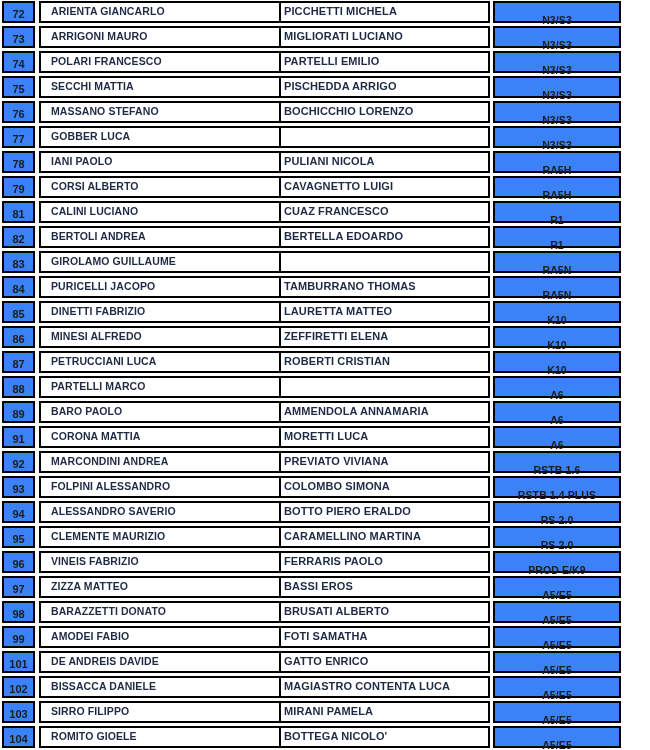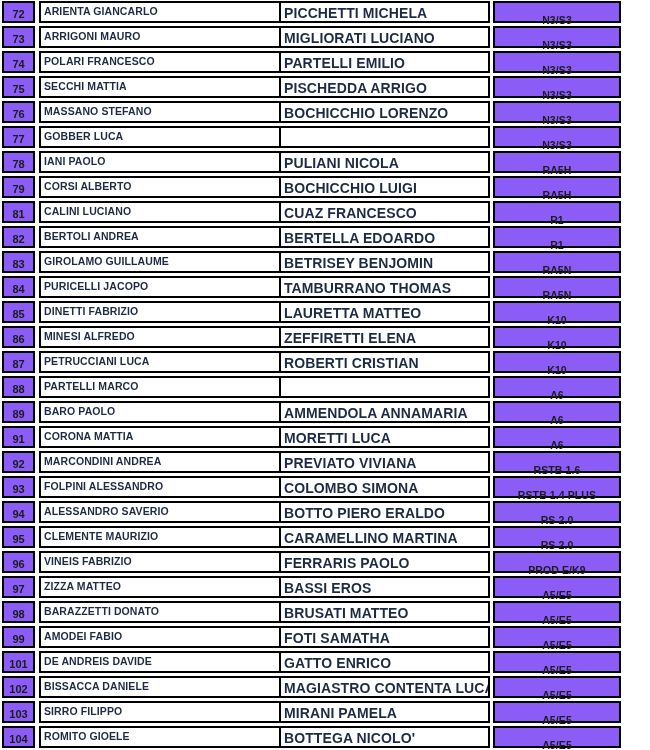--- a/index.html
+++ b/index.html
@@ -24,21 +24,21 @@
     width: 645px;
   }
   .row {
     display: flex;
     height: 22px;
     margin-bottom: 3px;
   }
   .box {
     box-sizing: border-box;
     border: 2px solid var(--border, #000);
-    background: #8b5cf6;
+    background: #3b82f6;
   }
   .num {
     width: 33px;
     margin-right: 4px;
     display: flex;
     align-items: center;
     justify-content: center;
     padding-top: 3px;
     font-size: 11px;
     font-weight: bold;
@@ -49,32 +49,32 @@
     margin-right: 3px;
     display: flex;
     box-sizing: border-box;
     border: 2px solid var(--border, #000);
     background: #ffffff;
   }
   .name1 {
     width: 240px;
     box-sizing: border-box;
     border-right: 2px solid var(--border, #000);
-    padding: 2px 2px 0 3px;
+    padding: 2px 2px 0 10px;
     font-size: 10.5px;
     font-weight: bold;
     color: var(--name-color, #1e2a44);
     white-space: nowrap;
     overflow: hidden;
     letter-spacing: 0.1px;
   }
   .name2 {
     flex: 1;
     padding: 2px 2px 0 3px;
-    font-size: 14px;
+    font-size: 11px;
     font-weight: bold;
     color: var(--name-color, #1e2a44);
     white-space: nowrap;
     overflow: hidden;
     letter-spacing: 0.1px;
   }
   .cat {
     width: 128px;
     display: flex;
     align-items: center;
@@ -143,21 +143,21 @@
         <div class="names">
           <div class="name1">IANI PAOLO</div>
           <div class="name2">PULIANI NICOLA</div>
         </div>
         <div class="box cat">RA5H</div>
       </div>
       <div class="row">
         <div class="box num">79</div>
         <div class="names">
           <div class="name1">CORSI ALBERTO</div>
-          <div class="name2">BOCHICCHIO LUIGI</div>
+          <div class="name2">CAVAGNETTO LUIGI</div>
         </div>
         <div class="box cat">RA5H</div>
       </div>
       <div class="row">
         <div class="box num">81</div>
         <div class="names">
           <div class="name1">CALINI LUCIANO</div>
           <div class="name2">CUAZ FRANCESCO</div>
         </div>
         <div class="box cat">R1</div>
@@ -167,21 +167,20 @@
         <div class="names">
           <div class="name1">BERTOLI ANDREA</div>
           <div class="name2">BERTELLA EDOARDO</div>
         </div>
         <div class="box cat">R1</div>
       </div>
       <div class="row">
         <div class="box num">83</div>
         <div class="names">
           <div class="name1">GIROLAMO GUILLAUME</div>
-          <div class="name2">BETRISEY BENJOMIN</div>
         </div>
         <div class="box cat">RA5N</div>
       </div>
       <div class="row">
         <div class="box num">84</div>
         <div class="names">
           <div class="name1">PURICELLI JACOPO</div>
           <div class="name2">TAMBURRANO THOMAS</div>
         </div>
         <div class="box cat">RA5N</div>
@@ -278,21 +277,21 @@
         <div class="names">
           <div class="name1">ZIZZA MATTEO</div>
           <div class="name2">BASSI EROS</div>
         </div>
         <div class="box cat">A5/E5</div>
       </div>
       <div class="row">
         <div class="box num">98</div>
         <div class="names">
           <div class="name1">BARAZZETTI DONATO</div>
-          <div class="name2">BRUSATI MATTEO</div>
+          <div class="name2">BRUSATI ALBERTO</div>
         </div>
         <div class="box cat">A5/E5</div>
       </div>
       <div class="row">
         <div class="box num">99</div>
         <div class="names">
           <div class="name1">AMODEI FABIO</div>
           <div class="name2">FOTI SAMATHA</div>
         </div>
         <div class="box cat">A5/E5</div>

